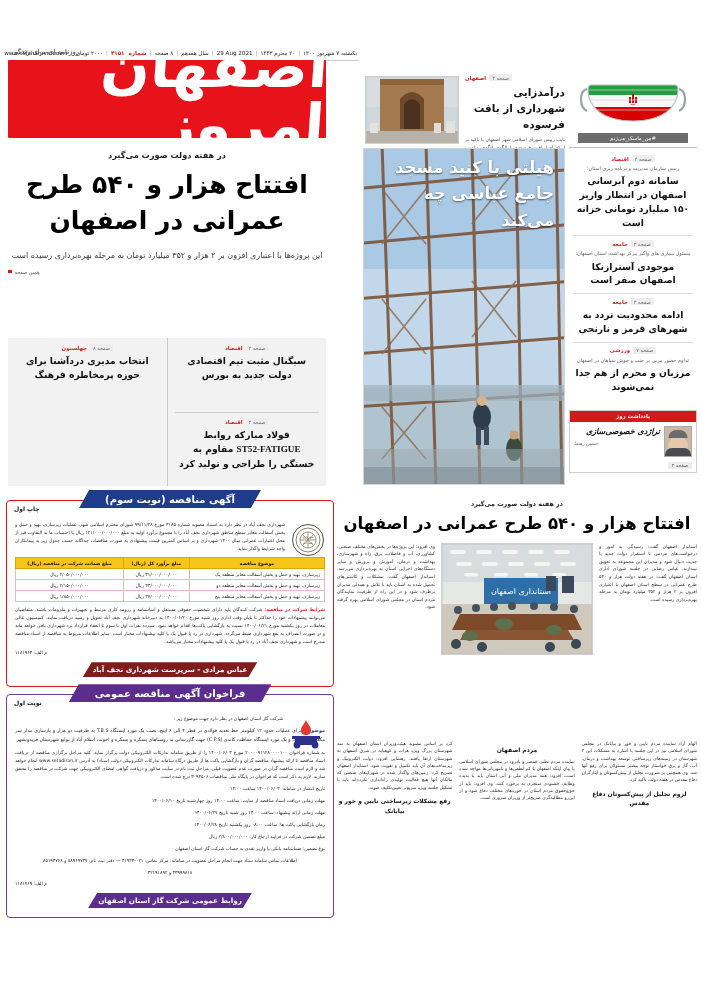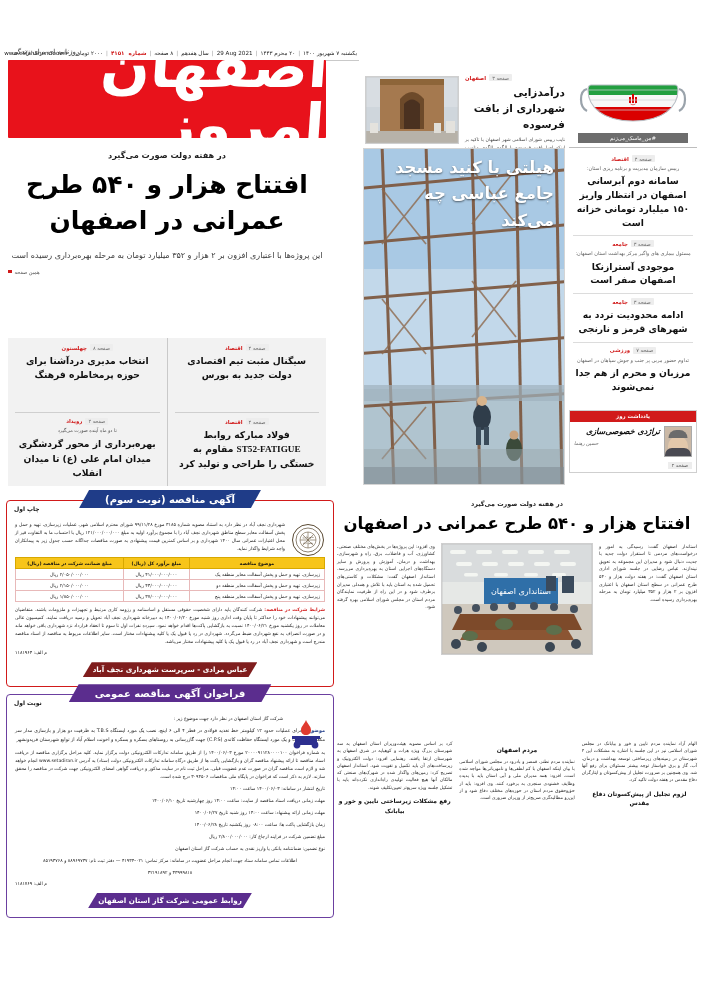--- a/index.html
+++ b/index.html
@@ -405,28 +405,20 @@
     </div>
 
     <div class="tz-col">
       <div class="tz">
         <div class="tagrow">
           <span class="sec-page">صفحه ۸</span>
           <span class="sec-tag">چهلستون</span>
         </div>
         <div class="tz-title">انتخاب مدیری دردآشنا برای حوزه پرمخاطره فرهنگ</div>
       </div>
-      <div class="tz">
-        <div class="tagrow">
-          <span class="sec-page">صفحه ۲</span>
-          <span class="sec-tag">رویداد</span>
-        </div>
-        <div class="tz-kicker">تا دو ماه آینده صورت می‌گیرد</div>
-        <div class="tz-title">بهره‌برداری از محور گردشگری میدان امام علی (ع) تا میدان انقلاب</div>
-      </div>
     </div>
   </div>
 
   <div class="lower">
     <div class="lower-kicker">در هفته دولت صورت می‌گیرد</div>
     <div class="lower-title">افتتاح هزار و ۵۴۰ طرح عمرانی در اصفهان</div>
     <div class="lower-body">
       <div class="lower-col">استاندار اصفهان گفت: رسیدگی به امور و درخواست‌های مردمی تا استقرار دولت جدید با جدیت دنبال شود و مدیران این مجموعه به تعویق نیندازند. عباس رضایی در جلسه شورای اداری استان اصفهان گفت: در هفته دولت هزار و ۵۴۰ طرح عمرانی در سطح استان اصفهان با اعتباری افزون بر ۲ هزار و ۳۵۲ میلیارد تومان به مرحله بهره‌برداری رسیده است.</div>
       <div class="lower-photo">
         <svg width="150" height="110" viewBox="0 0 150 110">

